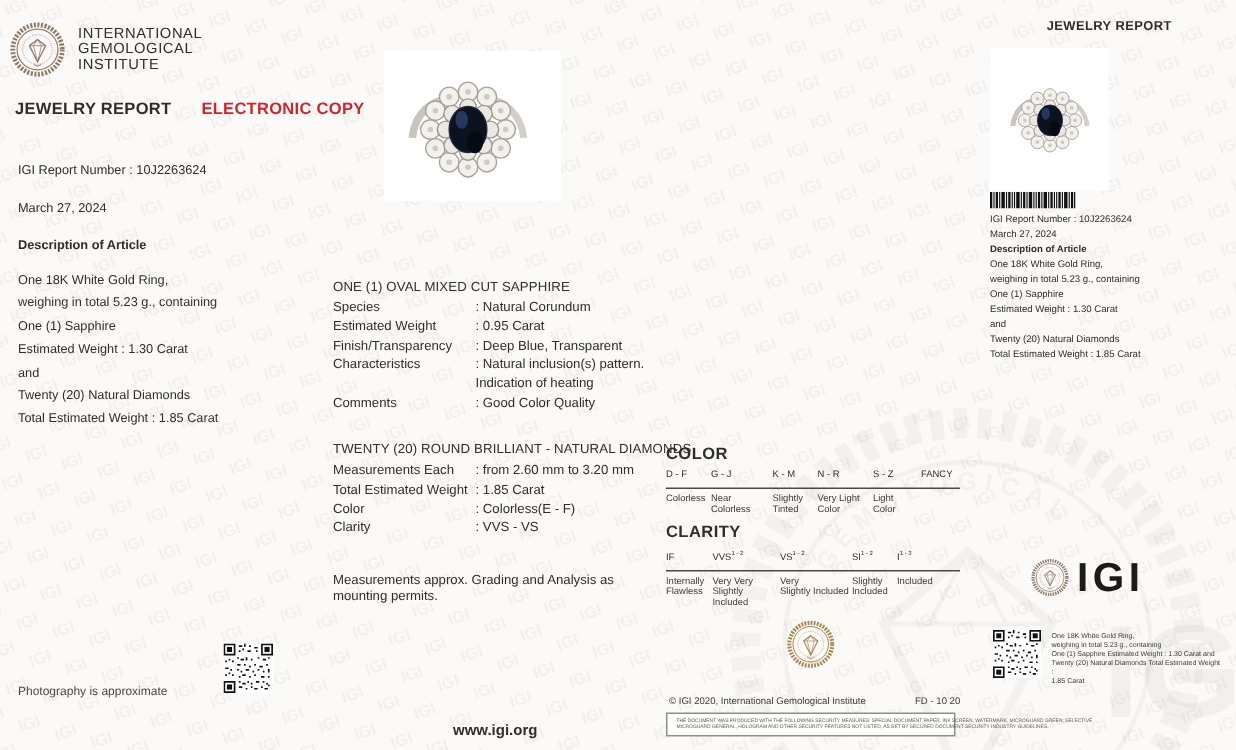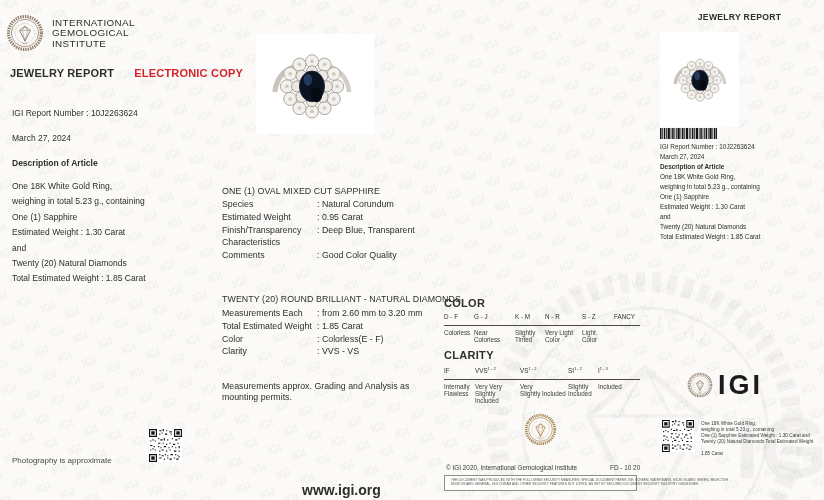--- a/index.html
+++ b/index.html
@@ -50,21 +50,21 @@
   .sc-rule{border:0;border-top:1.4px solid #4a4947;margin:2px 0 3px 0}
   .cw0{width:30px}.cw1{width:41px}.cw2{width:30px}.cw3{width:37px}.cw4{width:32px}.cw5{width:26px}
   .kw0{width:31px}.kw1{width:45px}.kw2{width:48px}.kw3{width:30px}.kw4{width:42px}
 
   
   .seal-gold{left:524px;top:413px;color:#a5854e}
   .copyright{left:446px;top:464px;font-size:6.4px;color:#3b3a38}
   .form-code{left:610px;top:464px;font-size:6.4px;color:#3b3a38}
   .fine-box{left:444px;top:475px;width:193px;height:16px;border:1px solid #8f8d8a;display:flex;align-items:center;gap:3px;padding:0 3px;box-sizing:border-box;background:#fdfdfc}
   .fine-text{font-size:4px;line-height:4.6px;color:#5a5956;transform:scale(.82);transform-origin:left center;white-space:nowrap}
-  .website{left:302px;top:482px;font-size:14px;font-weight:bold}
+  .website{left:302px;top:482px;font-size:10px;font-weight:bold}
 
   
   .stub-title{left:655px;top:12px;width:169px;text-align:center;font-size:8.6px;font-weight:bold;letter-spacing:.3px}
   .photo-bg-stub{left:660px;top:32px;width:79px;height:95px;background:#fff}
   .ring-stub{left:668px;top:48px;width:64px;height:62px}
   .stub-barcode{left:660px;top:128px;width:57px;height:11px}
   .stub-num{left:660px;top:143px;font-size:6.4px}
   .stub-date{left:660px;top:153px;font-size:6.4px}
   .stub-desc-head{left:660px;top:163px;font-size:6.4px;font-weight:bold}
   .stub-lines{left:660px;top:172px;font-size:6.4px;line-height:10px;width:160px}
@@ -226,20 +226,22 @@
     <div class="kv">
         <span class="lbl">Estimated Weight</span>
         <span class="val">0.95 Carat</span>
       </div>
     <div class="kv">
         <span class="lbl">Finish/Transparency</span>
         <span class="val">Deep Blue, Transparent</span>
       </div>
     <div class="kv">
         <span class="lbl">Characteristics</span>
+        <span class="val">Natural inclusion(s) pattern.
+Indication of heating</span>
       </div>
     <div class="kv">
         <span class="lbl">Comments</span>
         <span class="val">Good Color Quality</span>
       </div>
   </div>
 
   <div class="abs sec-head dia-head">TWENTY (20) ROUND BRILLIANT - NATURAL DIAMONDS</div>
   <div class="abs dia-rows">
     <div class="kv">

